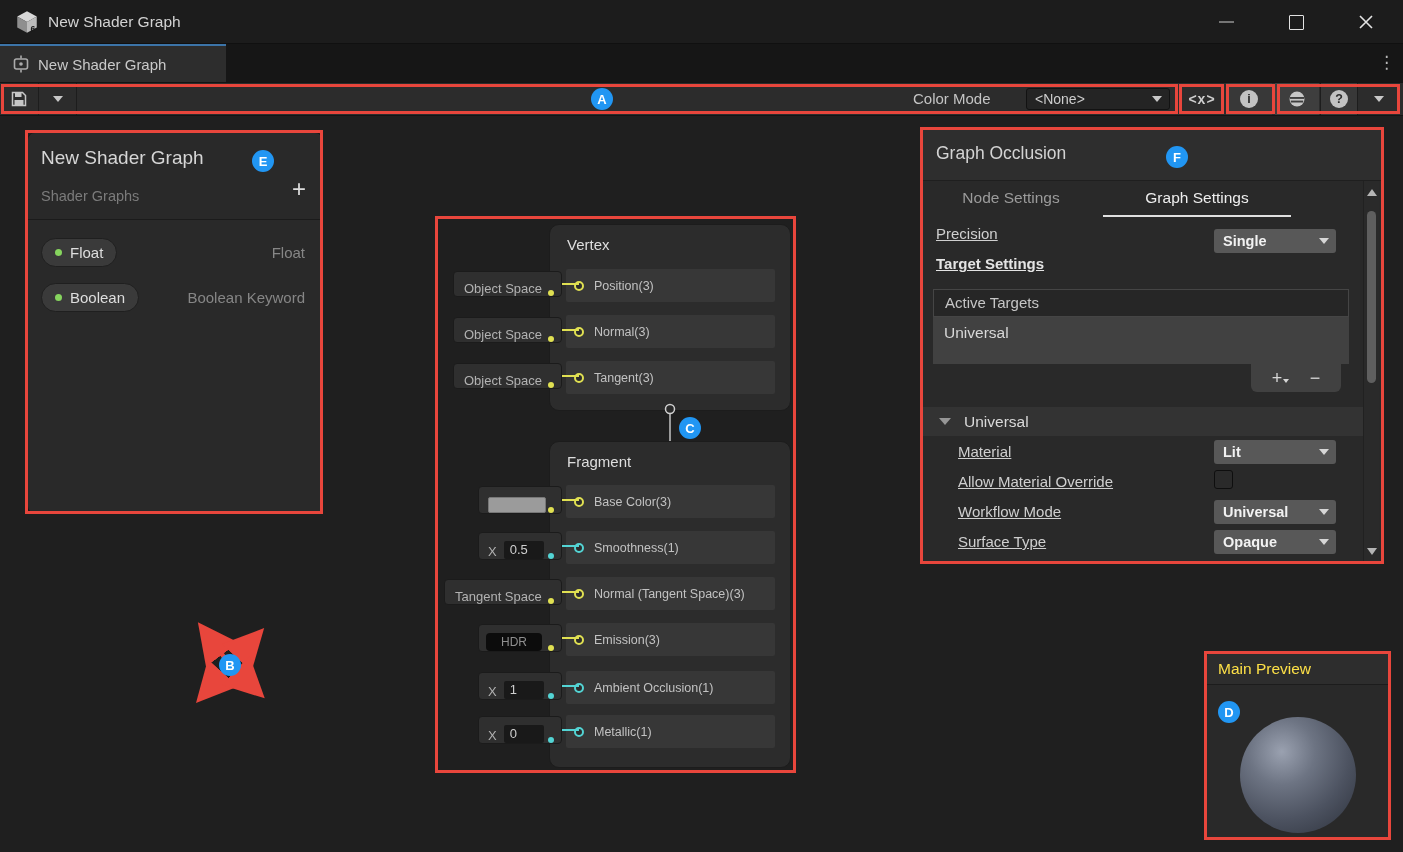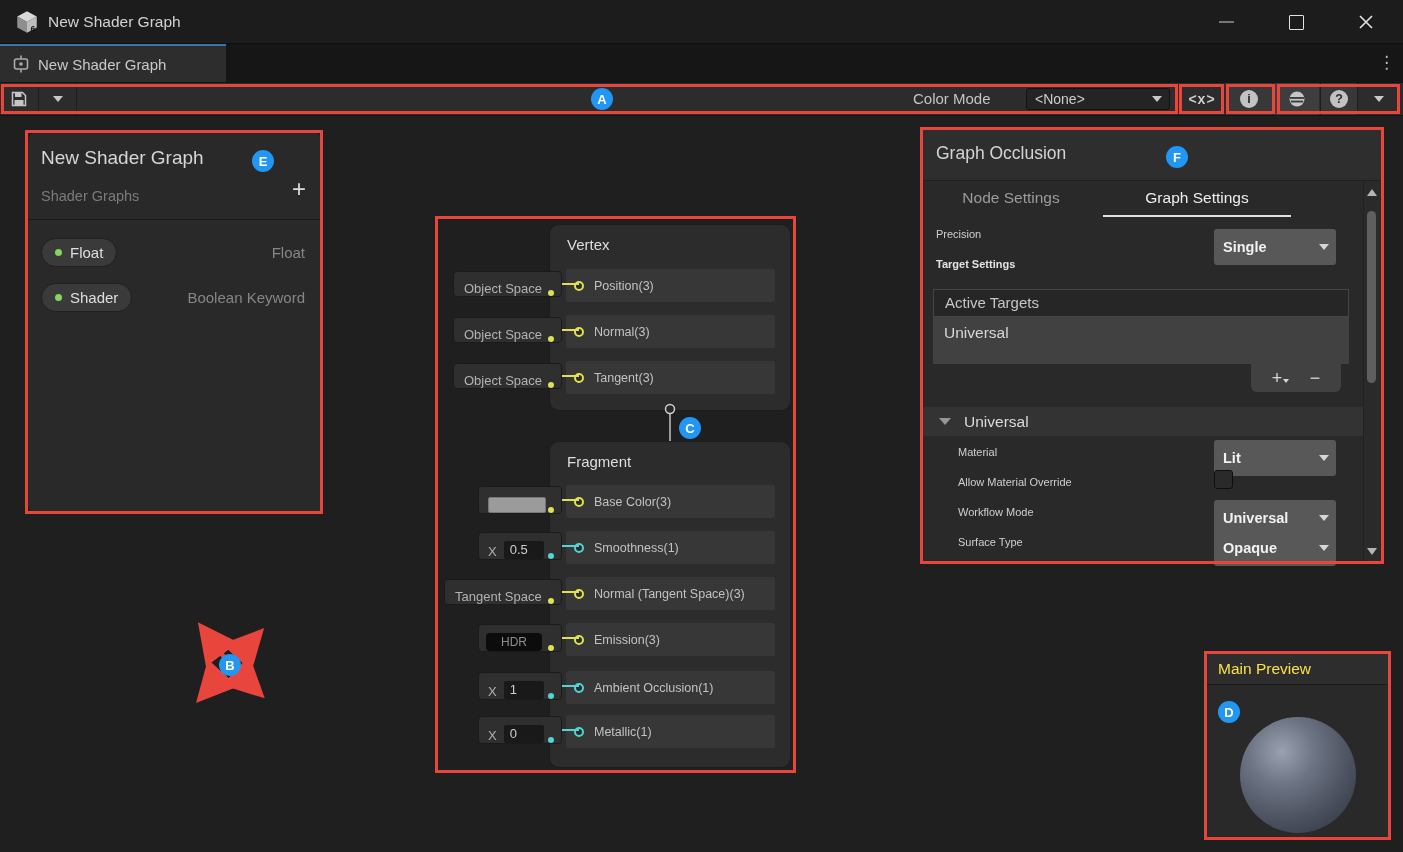--- a/index.html
+++ b/index.html
@@ -62,24 +62,24 @@
   .xlabel { padding-left:9px; font-size:13px; color:#b0b0b0; }
   .xinput { margin-left:7px; width:40px; height:18px; background:#191919; border-radius:2px; font-size:13px; color:#cfcfcf; line-height:18px; padding-left:6px; }
   .swatch { margin-left:9px; width:58px; height:16px; background:#9b9b9b; border:1px solid #777; border-radius:2px; }
   .hdrbox { margin-left:7px; width:56px; height:18px; background:#0c0c0c; border-radius:4px; font-size:12px; color:#8e8e8e; text-align:center; line-height:18px; }
 
   
   .insp { left:921px; top:128px; width:462px; height:435px; }
   .insp-title { left:14px; top:14px; font-size:17.5px; color:#d4d4d4; }
   .itab { top:52px; height:34px; line-height:34px; text-align:center; font-size:15.5px; }
   .underline { left:181px; top:86px; width:188px; height:2px; background:#e0e0e0; }
-  .dd { background:#585858; border-radius:3px; width:122px; height:36px; display:flex; align-items:center; }
+  .dd { background:#585858; border-radius:3px; width:122px; height:24px; display:flex; align-items:center; }
   .dd span { flex:1; padding-left:9px; font-size:14.5px; font-weight:bold; color:#f2f2f2; }
   .dd .caret { margin-right:7px; border-top-color:#d6d6d6; }
-  .ilabel { font-size:11px; color:#cfcfcf; height:30px; line-height:30px; }
+  .ilabel { font-size:15px; color:#cfcfcf; height:30px; line-height:30px;text-decoration:underline; }
   .tri-down { width:0; height:0; border-left:6px solid transparent; border-right:6px solid transparent; border-top:7px solid #969696; }
   .scrollbar { left:441px; top:52px; width:16px; height:382px; background:#2a2a2a; border-left:1px solid #212121; }
   .sb-arrow-up { position:absolute; left:3px; top:8px; width:0; height:0; border-left:5px solid transparent; border-right:5px solid transparent; border-bottom:7px solid #b5b5b5; }
   .sb-thumb { position:absolute; left:3px; top:30px; width:9px; height:172px; background:#5f5f5f; border-radius:5px; }
   .sb-arrow-down { position:absolute; left:3px; bottom:8px; width:0; height:0; border-left:5px solid transparent; border-right:5px solid transparent; border-top:7px solid #b5b5b5; }
 
   
   .prev { left:1205px; top:652px; width:186px; height:188px; border-radius:6px; }
   .sphere { left:34px; top:64px; width:116px; height:116px; border-radius:50%;
             background: radial-gradient(circle at 36% 30%, #9aa1b0 0%, #6d7483 30%, #4c5260 62%, #363b46 88%); }
@@ -179,21 +179,21 @@
     <div class="abs bb-row" style="top:105px">
       <div class="pill">
         <div class="pill-dot"></div>
         <span>Float</span>
       </div>
       <div class="bb-type">Float</div>
     </div>
     <div class="abs bb-row" style="top:150px">
       <div class="pill">
         <div class="pill-dot"></div>
-        <span>Shader</span>
+        <span>Boolean</span>
       </div>
       <div class="bb-type">Boolean Keyword</div>
     </div>
   </div>
 
   <div class="abs node" style="left:549px;top:224px;width:242px;height:187px">
     <div class="node-title">Vertex</div>
     <div class="slot" style="top:44px">
       <div class="port"></div>
       <span class="slot-label">Position(3)</span>

